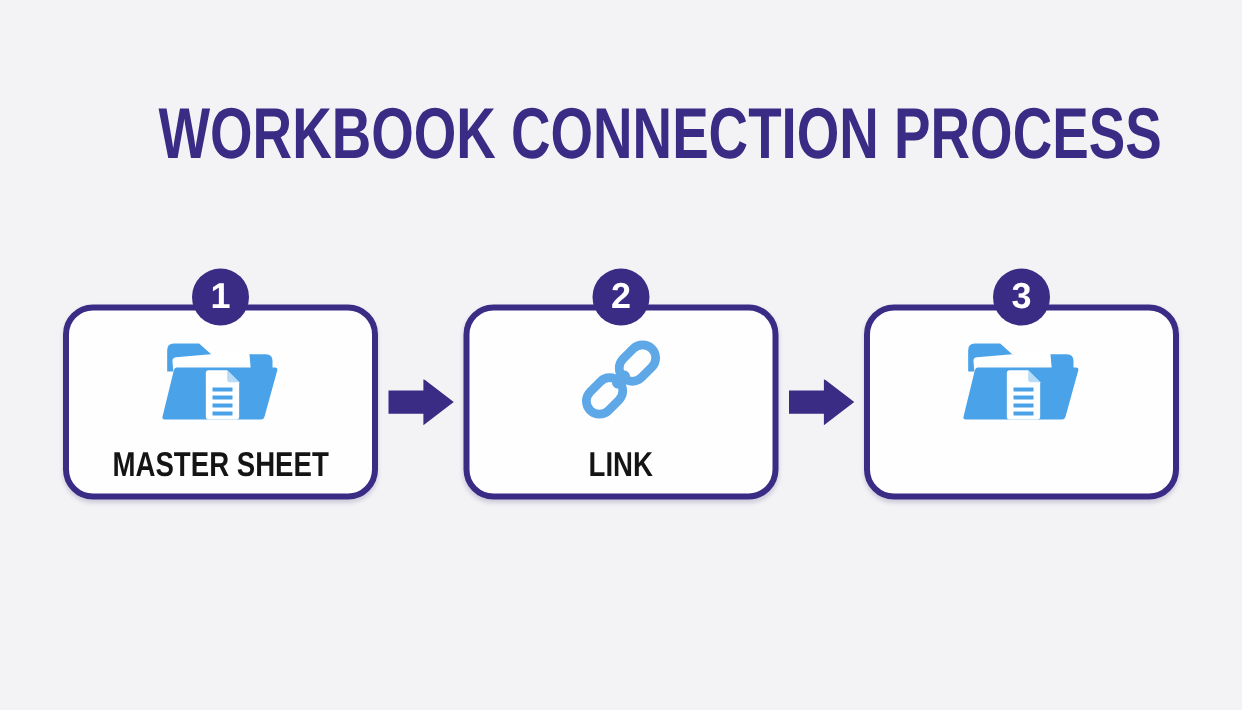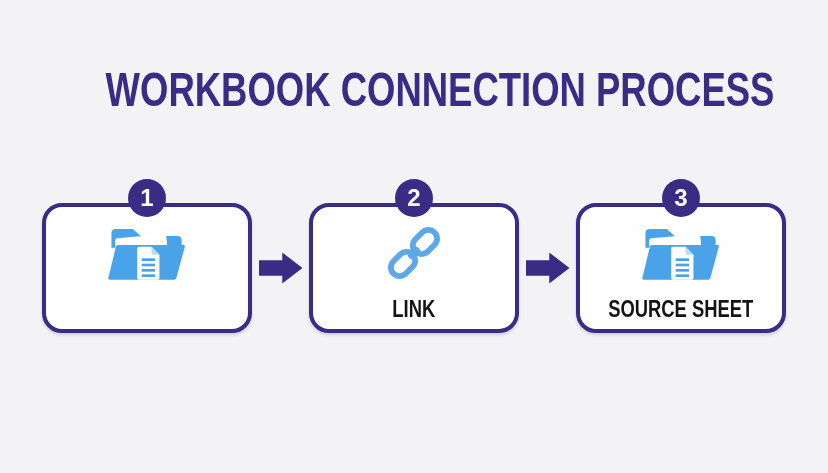--- a/index.html
+++ b/index.html
@@ -120,20 +120,21 @@
           <rect x="13" y="17" width="58" height="32" rx="3" fill="#ffffff" transform="rotate(-5 42 33)"></rect>
           <path d="M15 27 H89 q2 0 1.6 2 L81 64 q-0.5 2 -2.5 2 H6 q-2 0 -1.5 -2 L13 29 q0.5 -2 2 -2 Z" fill="#4aa3e8"></path>
           <path d="M37 31 q0 -2 2 -2 h14 l9 9 v26 q0 2 -2 2 H39 q-2 0 -2 -2 Z" fill="#ffffff"></path>
           <path d="M53 29 v7 q0 2 2 2 h7 Z" fill="#b9dcf6"></path>
           <rect x="42" y="42" width="15" height="3" fill="#4aa3e8"></rect>
           <rect x="42" y="48" width="15" height="3" fill="#4aa3e8"></rect>
           <rect x="42" y="54" width="15" height="3" fill="#4aa3e8"></rect>
           <rect x="42" y="60" width="15" height="3" fill="#4aa3e8"></rect>
         </svg>
       </div>
+      <div class="label"><span class="condensed">MASTER SHEET</span></div>
     </div>
 
     <div class="arrow-slot">
       <div class="arrow"></div>
     </div>
 
     <div class="card">
       <div class="badge">
           <span>2</span>
         </div>
@@ -163,17 +164,16 @@
           <rect x="13" y="17" width="58" height="32" rx="3" fill="#ffffff" transform="rotate(-5 42 33)"></rect>
           <path d="M15 27 H89 q2 0 1.6 2 L81 64 q-0.5 2 -2.5 2 H6 q-2 0 -1.5 -2 L13 29 q0.5 -2 2 -2 Z" fill="#4aa3e8"></path>
           <path d="M37 31 q0 -2 2 -2 h14 l9 9 v26 q0 2 -2 2 H39 q-2 0 -2 -2 Z" fill="#ffffff"></path>
           <path d="M53 29 v7 q0 2 2 2 h7 Z" fill="#b9dcf6"></path>
           <rect x="42" y="42" width="15" height="3" fill="#4aa3e8"></rect>
           <rect x="42" y="48" width="15" height="3" fill="#4aa3e8"></rect>
           <rect x="42" y="54" width="15" height="3" fill="#4aa3e8"></rect>
           <rect x="42" y="60" width="15" height="3" fill="#4aa3e8"></rect>
         </svg>
       </div>
-      <div class="label"><span class="condensed">SOURCE SHEET</span></div>
     </div>
 
   </div>
 </div>
 
 </body></html>

